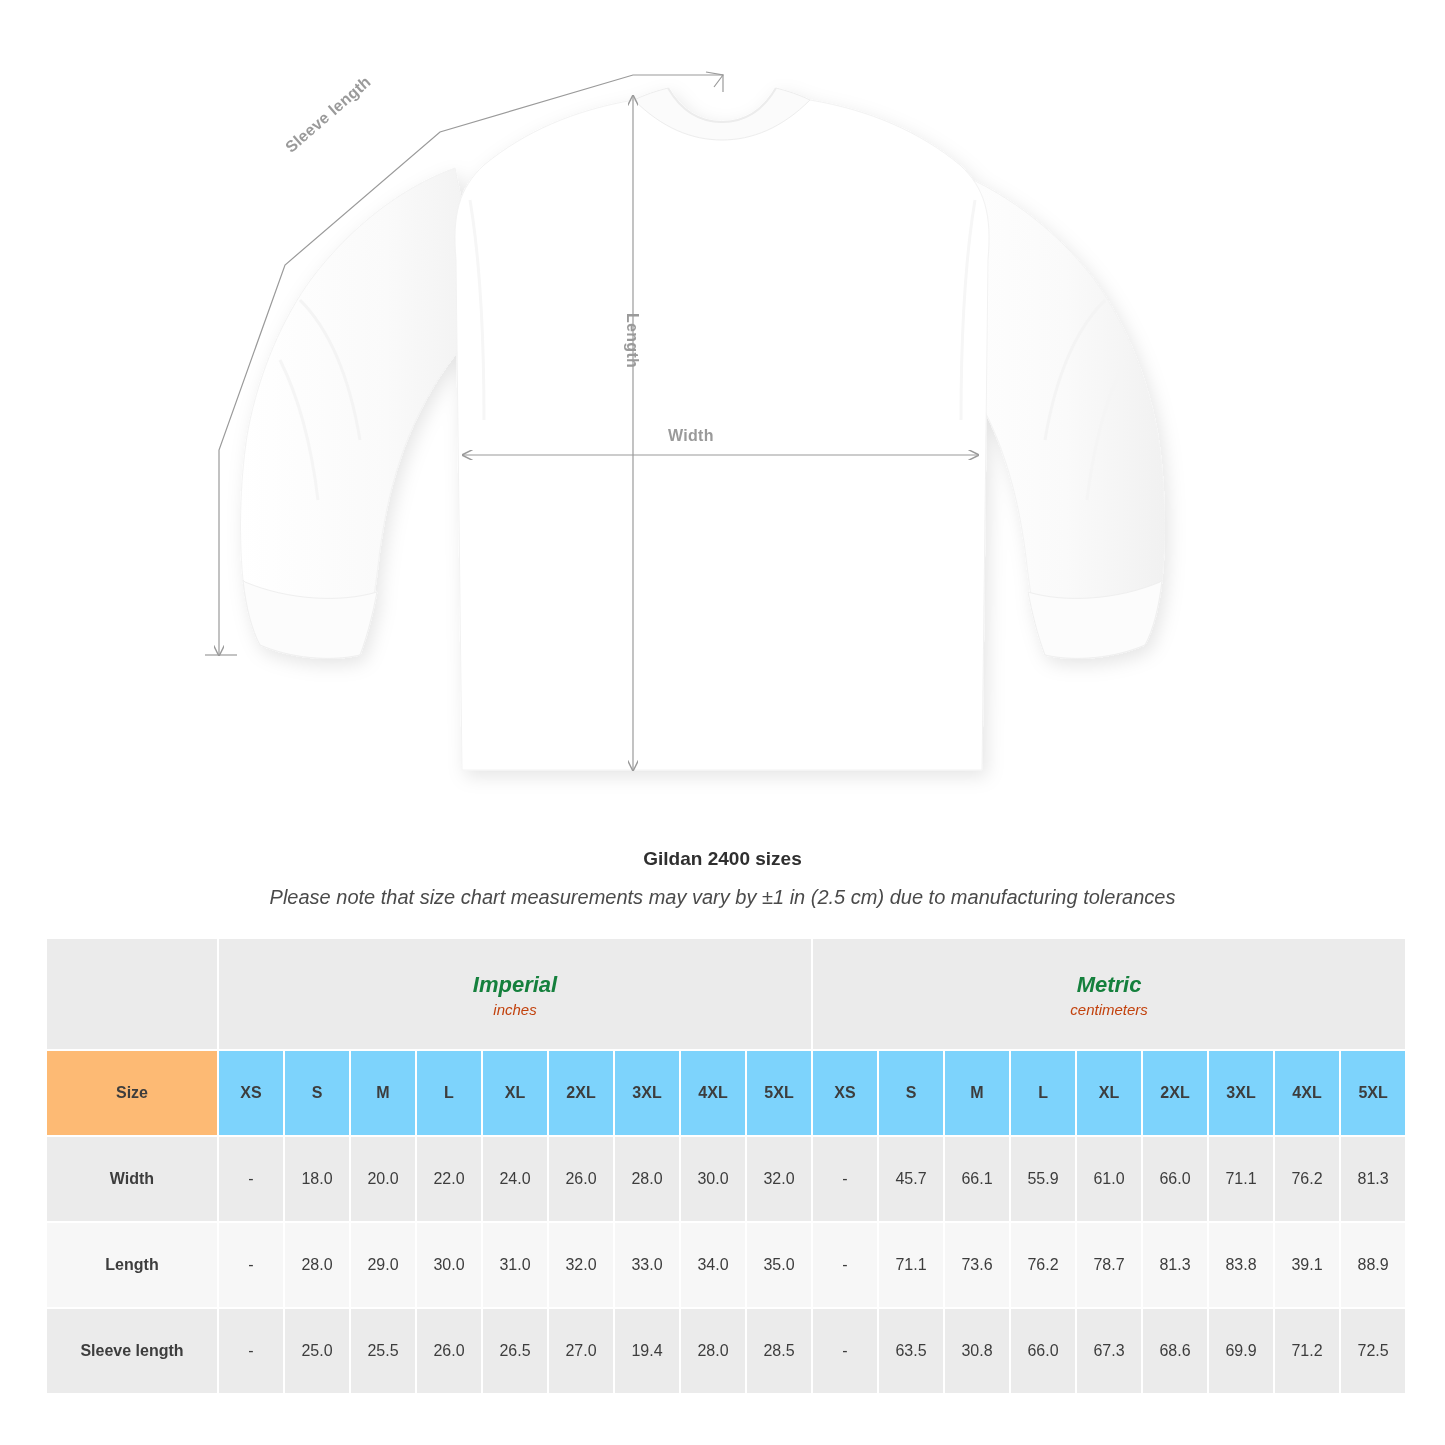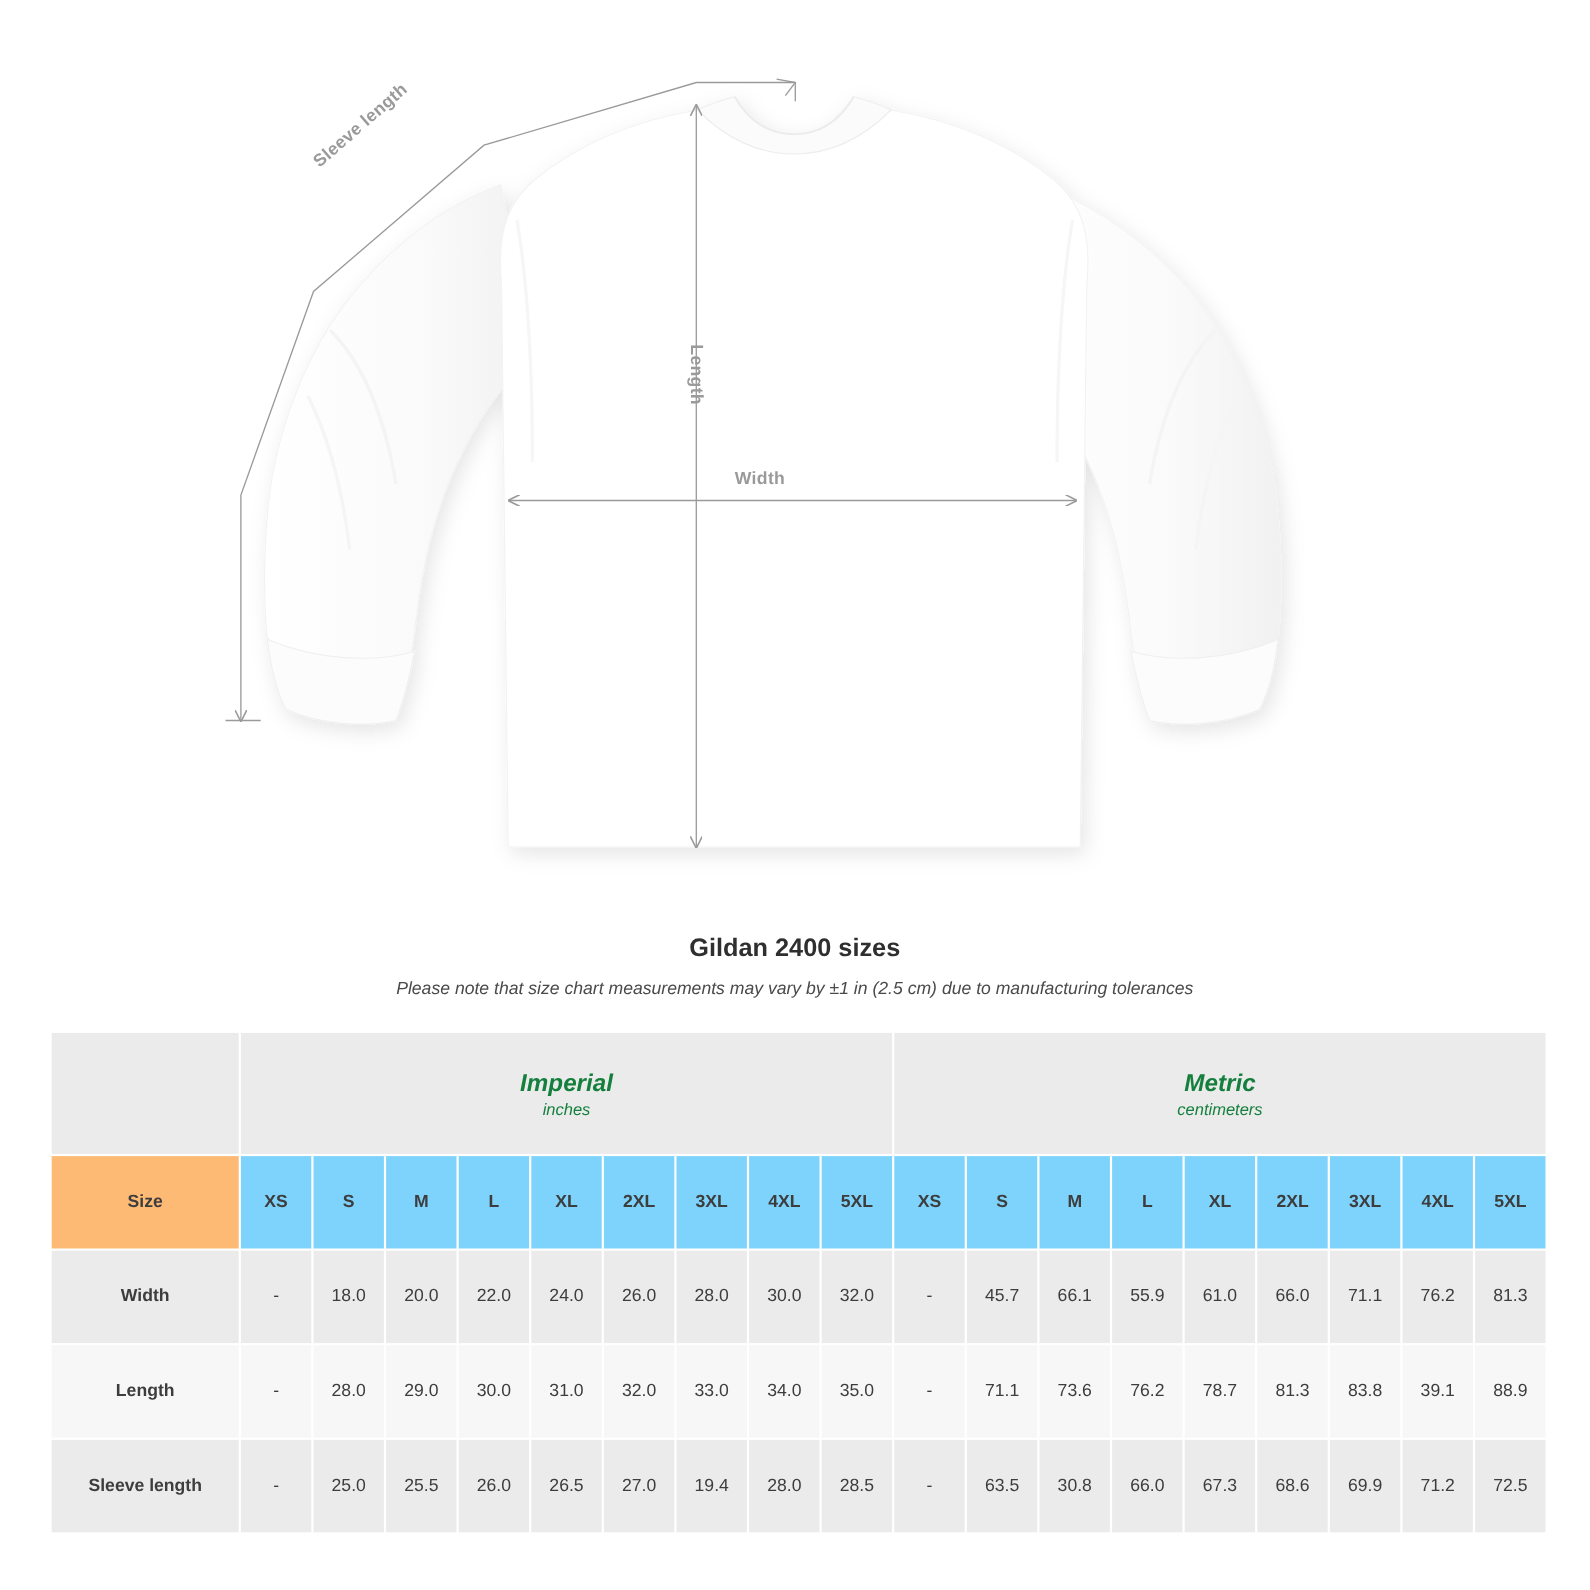--- a/index.html
+++ b/index.html
@@ -50,27 +50,27 @@
     transform: rotate(-41deg);
     transform-origin: left top;
   }
 
   
   .title-block {
     text-align: center;
     margin-top: 28px;
   }
   .chart-title {
-    font-size: 23px;
+    font-size: 19px;
     font-weight: bold;
     color: #2f2f2f;
     margin: 0 0 16px 0;
   }
   .chart-note {
-    font-size: 16px;
+    font-size: 20px;
     font-style: italic;
     color: #4a4a4a;
     margin: 0;
   }
 
   
   .table-wrap {
     margin: 28px 45px 0 45px;
   }
   table.size-table {
@@ -94,21 +94,21 @@
   .unitgroup-name {
     font-size: 22px;
     font-weight: bold;
     font-style: italic;
     color: #15803d;
     line-height: 1.4;
   }
   .unitgroup-sub {
     font-size: 15px;
     font-style: italic;
-    color: #15803d;
+    color: #c2410c;
   }
   .spacer-cell {
     background: #ebebeb;
   }
   .hdr-row td {
     background: #7dd3fc;
     height: 84px;
     font-weight: bold;
     font-size: 17px;
   }

